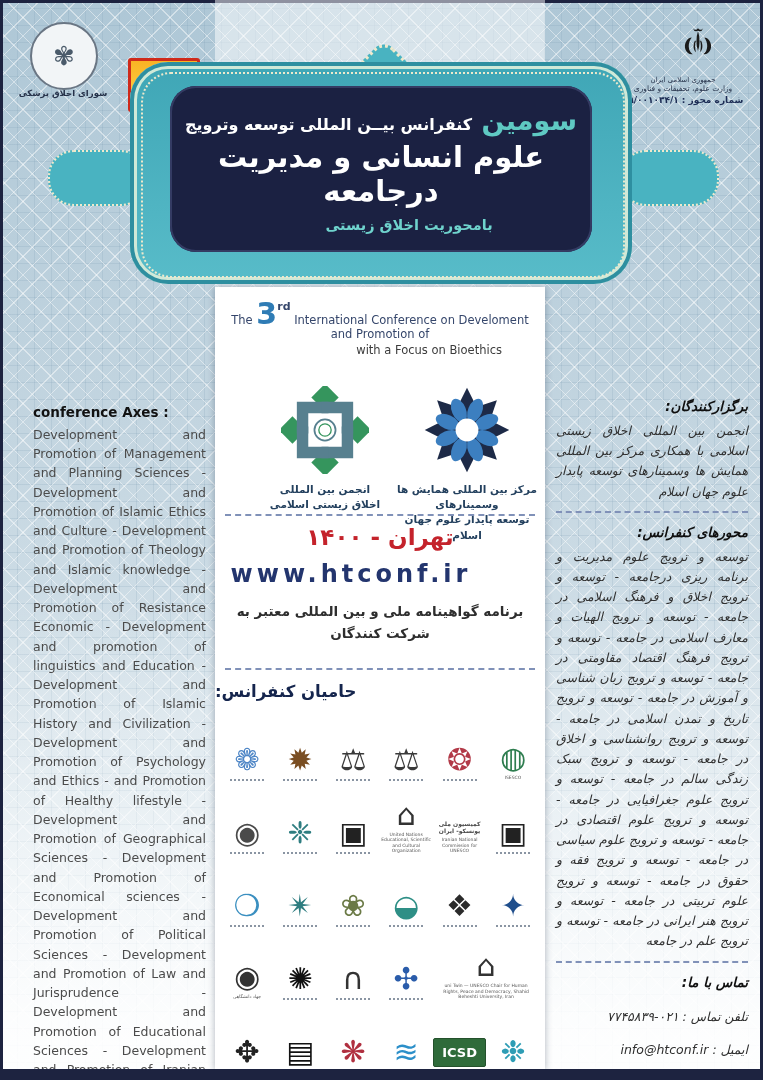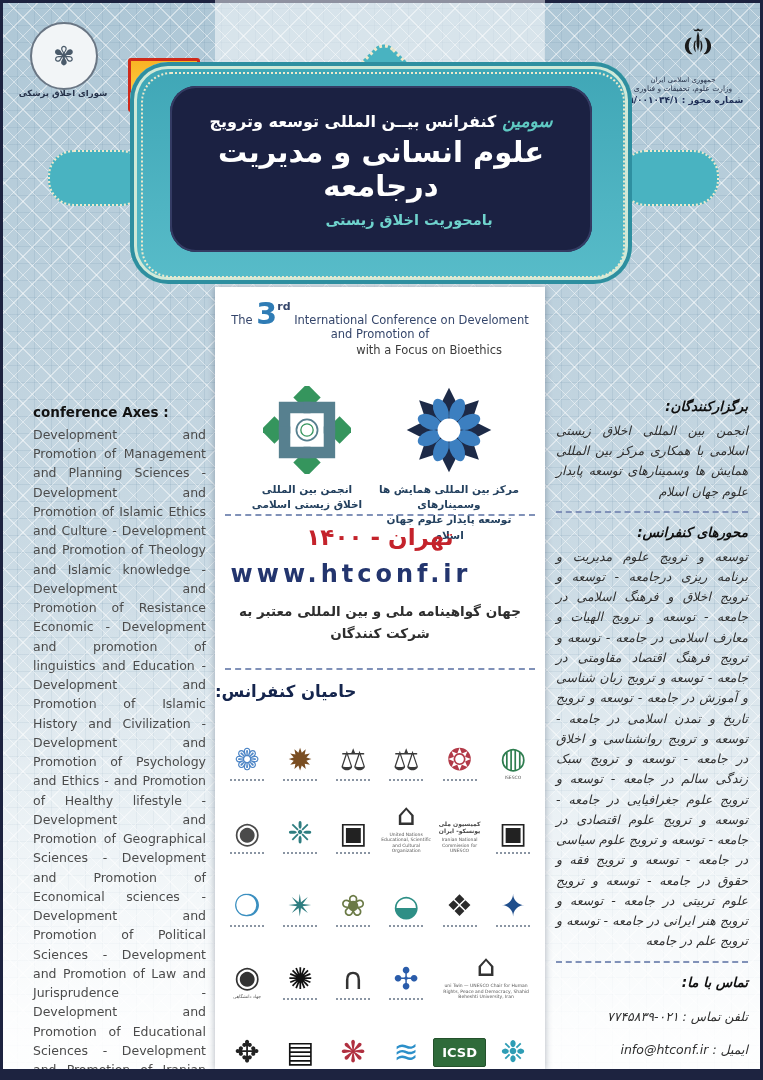--- a/index.html
+++ b/index.html
@@ -42,32 +42,32 @@
   .orn-medal{left:352px;top:52px;width:58px;height:58px;background:#49b3c1;border:3px dotted #efe9cc;
              border-radius:14px;transform:rotate(45deg);}
   .orn-frame{left:130px;top:62px;width:502px;height:222px;border-radius:38px;
              background:linear-gradient(180deg,#3fa6b6,#58bcc9);
              box-shadow:inset 0 0 0 4px #2e8fa0, inset 0 0 0 7px #cfe9d8;}
   .orn-inner{left:141px;top:72px;width:480px;height:202px;border-radius:30px;border:2px dotted #efe9cc;}
   .banner{left:170px;top:86px;width:422px;height:166px;background:#1b2142;border-radius:26px;
           box-shadow:inset 0 0 0 2px #343b63;display:flex;flex-direction:column;align-items:center;
           justify-content:center;direction:rtl;text-align:center;}
   .banner .ln1{color:#fff;font-size:16px;font-weight:bold;}
-  .banner .ln1 .hl{font-size:17px;font-weight:bold;font-style:italic;}
+  .banner .ln1 .hl{font-size:27px;font-weight:bold;}
   .banner .ln2{color:#fff;font-size:29px;font-weight:bold;margin-top:4px;}
   .banner .ln3{font-size:14.5px;font-weight:bold;margin-top:9px;transform:translateX(28px);}
   
   .title-block{left:228px;top:300px;width:304px;text-align:center;color:#35466b;}
   .title-block .t1{font-size:11.5px;}
   .title-block .num{font-size:30px;font-weight:bold;color:#2f7cb5;line-height:.8;}
   .title-block .ord{font-size:11px;font-weight:bold;color:#35466b;vertical-align:14px;}
   .title-block .t2{font-size:15.5px;font-weight:bold;color:#1f2d5a;margin-top:3px;}
   .title-block .t3{font-size:11.5px;color:#3c3c3c;text-align:right;padding-right:30px;margin-top:2px;}
   
-  .org-logos{left:236px;top:386px;width:296px;display:flex;justify-content:flex-start;}
+  .org-logos{left:242px;top:386px;width:296px;display:flex;justify-content:flex-end;}
   .org-fig{width:142px;text-align:center;}
   .org-fig svg{width:88px;height:88px;}
   .org-cap{font-size:10.5px;font-weight:bold;color:#23405e;direction:rtl;line-height:1.45;margin-top:4px;}
   
   .dash{border-top:2px dashed #8091b8;height:0;}
   .dash.d1{left:225px;top:514px;width:310px;}
   .dash.d2{left:225px;top:668px;width:310px;}
   .city{left:215px;top:524px;width:330px;text-align:center;color:#c4232b;font-size:23px;font-weight:bold;direction:rtl;}
   .site{left:215px;top:560px;width:272px;text-align:center;color:#23356e;font-size:24px;font-weight:bold;letter-spacing:4px;}
   .cert{left:225px;top:600px;width:310px;text-align:center;direction:rtl;color:#2e2e2e;
@@ -207,21 +207,21 @@
         <div>مرکز بین المللی همایش ها وسمینارهای</div>
         <div>توسعه پایدار علوم جهان اسلام</div>
       </div>
     </div>
   </div>
 
   <div class="abs dash d1"></div>
   <div class="abs city">تهران - ۱۴۰۰</div>
   <div class="abs site">www.htconf.ir</div>
   <div class="abs cert">
-    <div>جهان گواهینامه ملی و بین المللی معتبر به</div>
+    <div>برنامه گواهینامه ملی و بین المللی معتبر به</div>
     <div>شرکت کنندگان</div>
   </div>
   <div class="abs dash d2"></div>
   <div class="abs sp-head">حامیان کنفرانس:</div>
 
   <div class="abs sp-grid" id="spGrid">
       <div class="sp-cell">
         <span class="sp-glyph" style="color: rgb(78, 134, 198);">❁</span>
         <div class="sp-squig"></div>
       </div>

